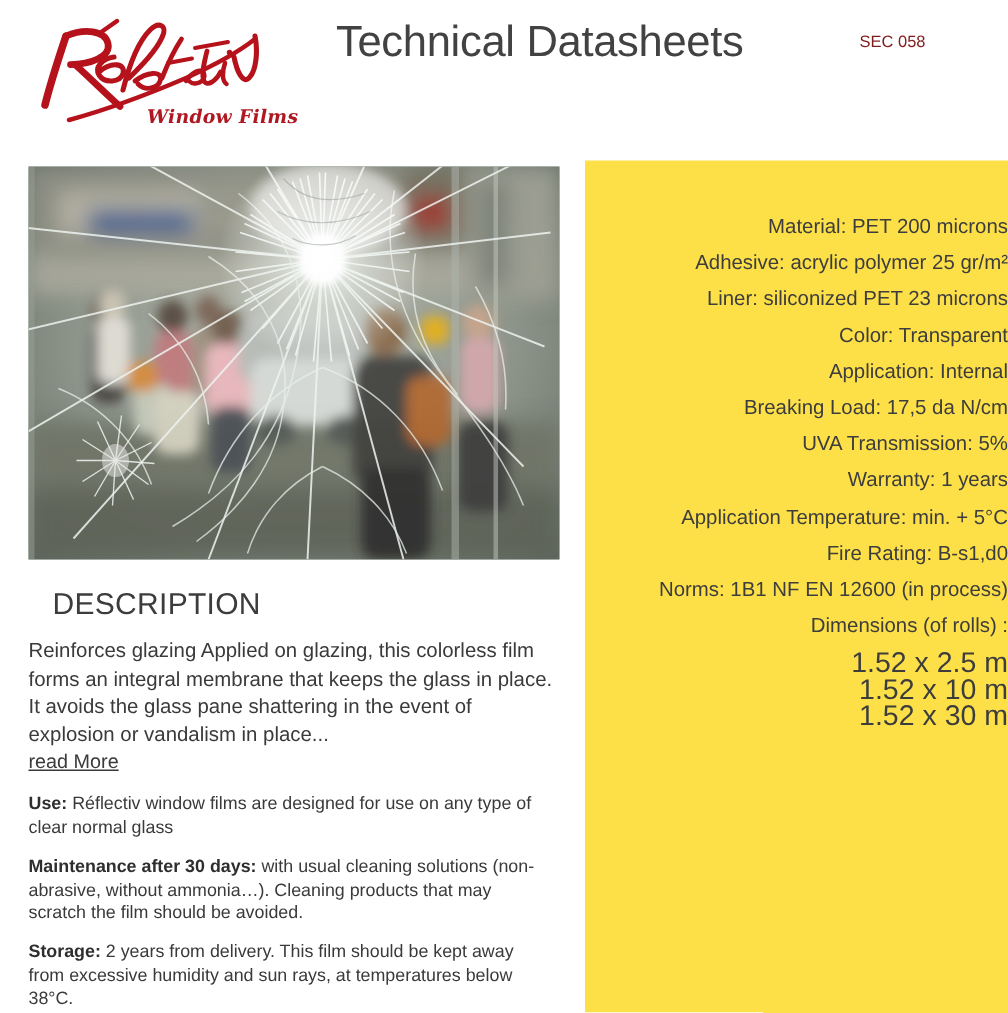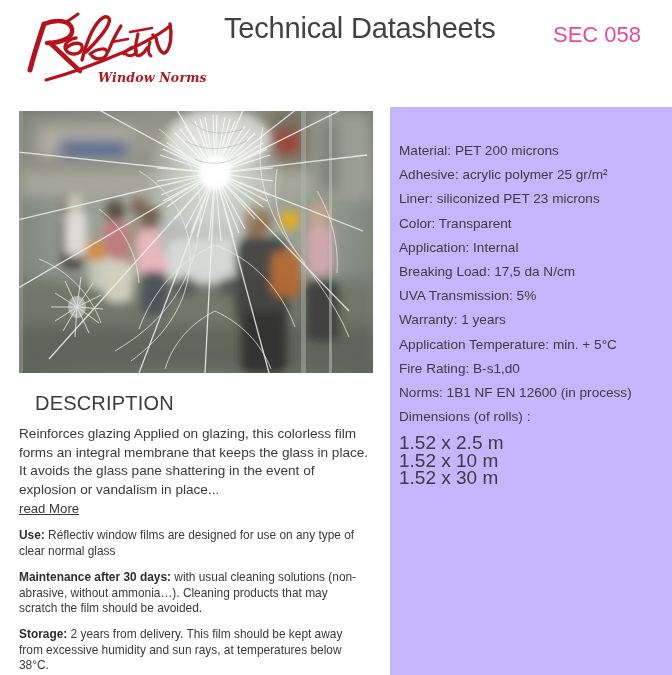--- a/index.html
+++ b/index.html
@@ -46,24 +46,24 @@
     left: 224px;
     top: 12px;
     font-size: 29px;
     font-weight: normal;
     color: #424242;
     letter-spacing: -0.2px;
     white-space: nowrap;
   }
   .doc-ref {
     position: absolute;
-    left: 553px;
+    left: 573px;
     top: 22px;
-    font-size: 22px;
-    color: #ec4899;
+    font-size: 11px;
+    color: #7f1d1d;
     white-space: nowrap;
   }
 
   
   .content {
     position: absolute;
     left: 0;
     top: 100px;
     width: 672px;
     height: 575px;
@@ -73,23 +73,24 @@
     left: 19px;
     top: 0;
     width: 355px;
   }
   .spec-panel {
     position: absolute;
     left: 390px;
     top: 7px;
     width: 282px;
     height: 568px;
-    background: #c4b5fd;
+    background: #fde047;
     box-sizing: border-box;
     padding: 32px 0 0 9px;
+    text-align: right;
   }
 
   
   .photo {
     position: relative;
     width: 354px;
     height: 262px;
     margin-top: 11px;
     overflow: hidden;
     background: #6d7a72;
@@ -172,21 +173,21 @@
         <path d="M104 46 C108 40 114 37 116 41 C118 46 110 50 106 46" stroke-width="3"></path>
         <path d="M118 26 C116 34 114 42 116 46 C118 50 124 46 127 40" stroke-width="3.2"></path>
         <path d="M110 24 L132 20" stroke-width="2.6"></path>
         <path d="M130 34 C128 40 128 46 131 48" stroke-width="3"></path>
         <circle cx="133" cy="27" r="1.8" fill="#b5121b" stroke="none"></circle>
         <path d="M136 30 C138 40 142 48 146 44 C151 39 152 26 150 16" stroke-width="3.4"></path>
 
         <path d="M26 72 C48 66 76 56 104 44 C124 35 140 26 150 18" stroke-width="3"></path>
       </g>
     </svg>
-    <div class="logo-wordmark">Window Norms</div>
+    <div class="logo-wordmark">Window Films</div>
   </div>
 
   <div class="doc-title">Technical Datasheets</div>
   <div class="doc-ref">SEC 058</div>
 </div>
 
 <div class="content">
 
   <div class="left-col">
 

